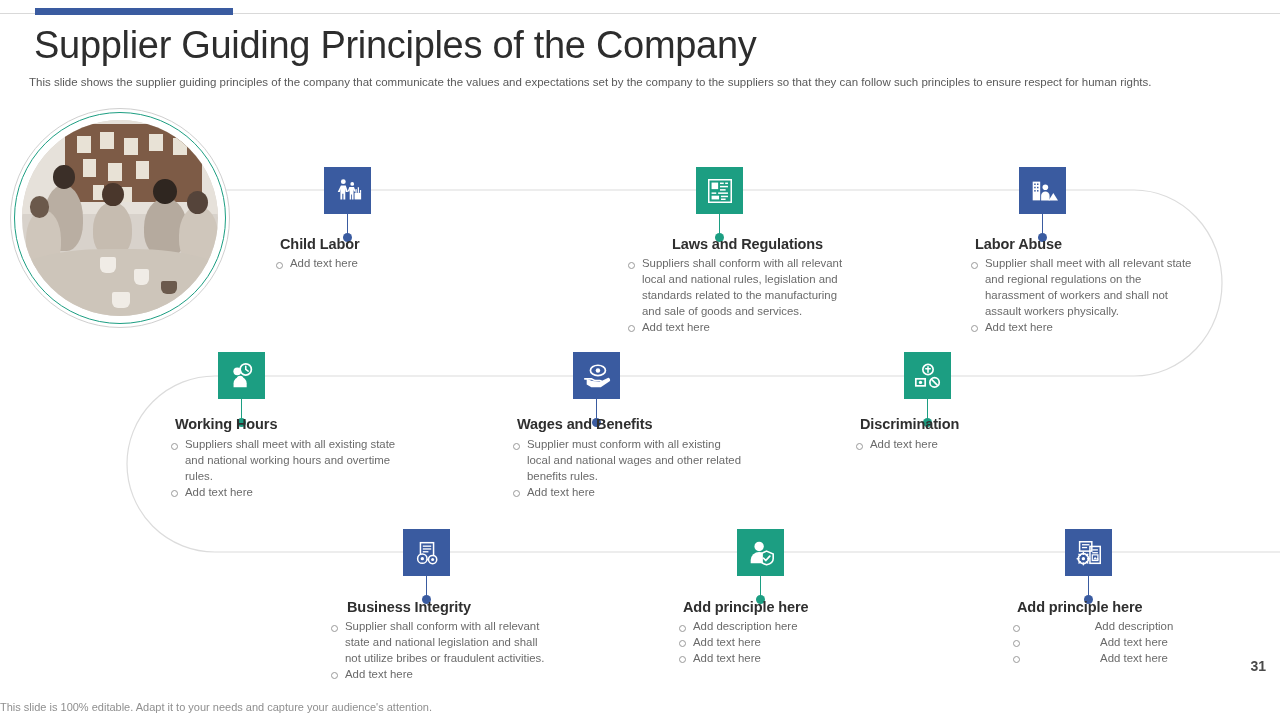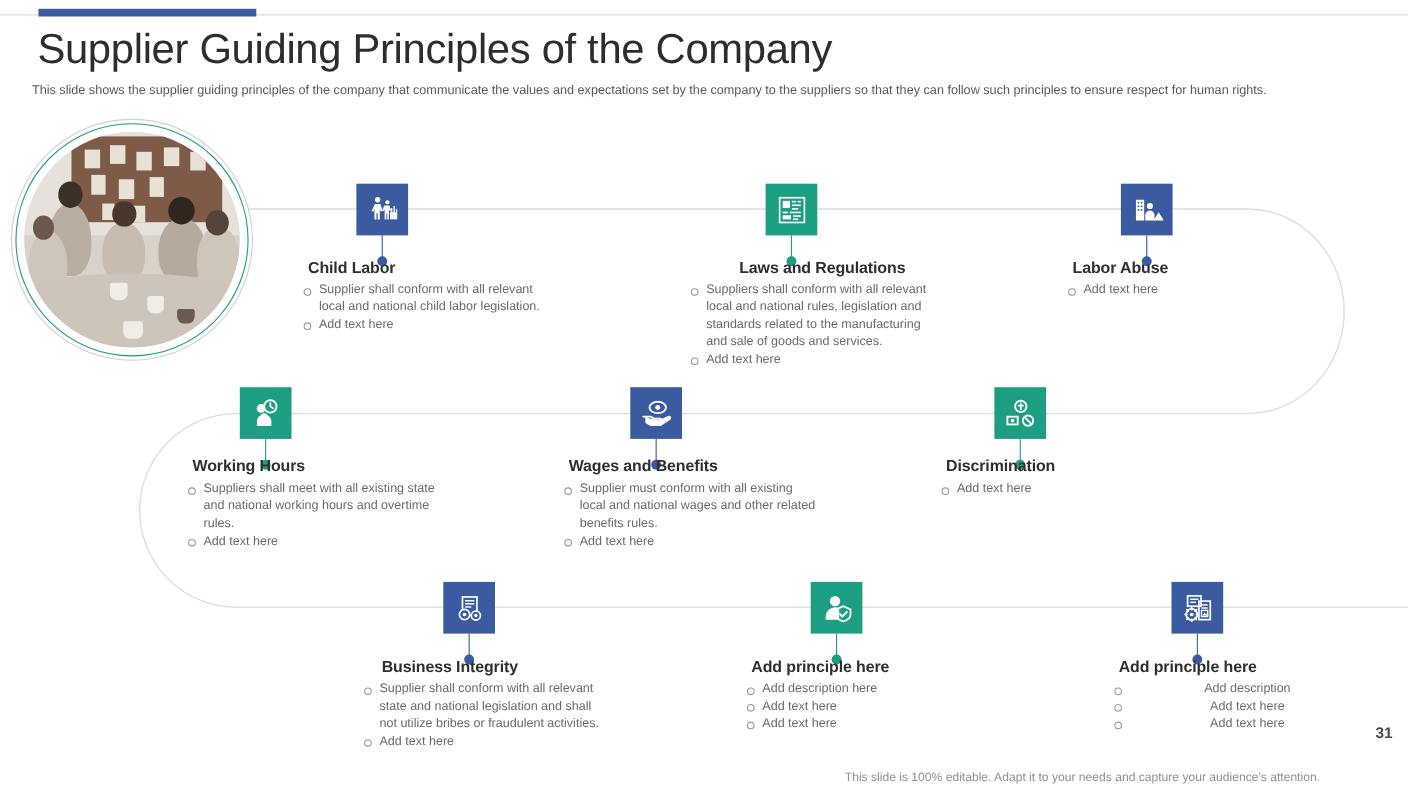--- a/index.html
+++ b/index.html
@@ -77,21 +77,21 @@
     position: relative; padding-left: 16px; font-size: 11.4px; color: #6a6a6a;
     line-height: 15.9px; margin-bottom: 0;
   }
   .bullet::before {
     content: ""; position: absolute; left: 2px; top: 5.5px;
     width: 5px; height: 5px; border: 1px solid #9a9a9a; border-radius: 50%;
   }
 
   
   .footer-note {
-    position: absolute; left: 0; top: 701px; width: 1200px; text-align: right;
+    position: absolute; left: 0; top: 701px; width: 1200px; text-align: left;
     font-size: 11px; color: #8f8f8f;
   }
   .page-num {
     position: absolute; right: 14px; top: 658px;
     font-size: 14px; font-weight: bold; color: #4a4a4a;
   }
 </style>
 </head>
 <body>
 
@@ -154,21 +154,20 @@
         <rect x="23" y="18" width="7" height="7"></rect>
         <rect x="24" y="14" width="1.3" height="4"></rect>
         <rect x="26.4" y="12" width="1.3" height="6"></rect>
         <rect x="28.7" y="15" width="1.3" height="3"></rect>
       </svg>
     </div>
     <div class="stem" style="left:335px; top:214px; height:22px;"></div>
     <div class="dot" style="left:331px; top:233px;"></div>
     <div class="node-title" style="left:268px; top:236px;">Child Labor</div>
     <div class="bullets" style="left:262px; top:256px; width:218px;">
-      <div class="bullet">Supplier shall conform with all relevant local and national child labor legislation.</div>
       <div class="bullet">Add text here</div>
     </div>
   </div>
 
   <div class="node green">
     <div class="tile" style="left:684px; top:167px; background:#1c9e82;">
       <svg viewBox="0 0 32 32" fill="#fff">
         <rect x="4" y="4" width="24" height="24" fill="none" stroke="#fff" stroke-width="1.6"></rect>
         <rect x="7" y="7" width="7" height="7"></rect>
         <rect x="16" y="7" width="4" height="1.6"></rect>
@@ -203,20 +202,21 @@
         <rect x="9.6" y="15" width="1.6" height="1.6" fill="#3a5ba0"></rect>
         <circle cx="18.5" cy="12" r="3"></circle>
         <path d="M14 26v-5a4.5 4.5 0 0 1 9 0v5z"></path>
         <path d="M22 26l5-8 5 8z"></path>
       </svg>
     </div>
     <div class="stem" style="left:1030px; top:214px; height:22px;"></div>
     <div class="dot" style="left:1026px; top:233px;"></div>
     <div class="node-title" style="left:963px; top:236px;">Labor Abuse</div>
     <div class="bullets" style="left:957px; top:256px; width:228px;">
+      <div class="bullet">Supplier shall meet with all relevant state and regional regulations on the harassment of workers and shall not assault workers physically.</div>
       <div class="bullet">Add text here</div>
     </div>
   </div>
 
   <div class="node green">
     <div class="tile" style="left:206px; top:352px; background:#1c9e82;">
       <svg viewBox="0 0 32 32" fill="#fff">
         <circle cx="20" cy="9" r="6" fill="none" stroke="#fff" stroke-width="1.8"></circle>
         <path d="M20 5.5V9l2.6 1.8" stroke="#fff" stroke-width="1.6" fill="none" stroke-linecap="round"></path>
         <circle cx="11" cy="11" r="4.2"></circle>

